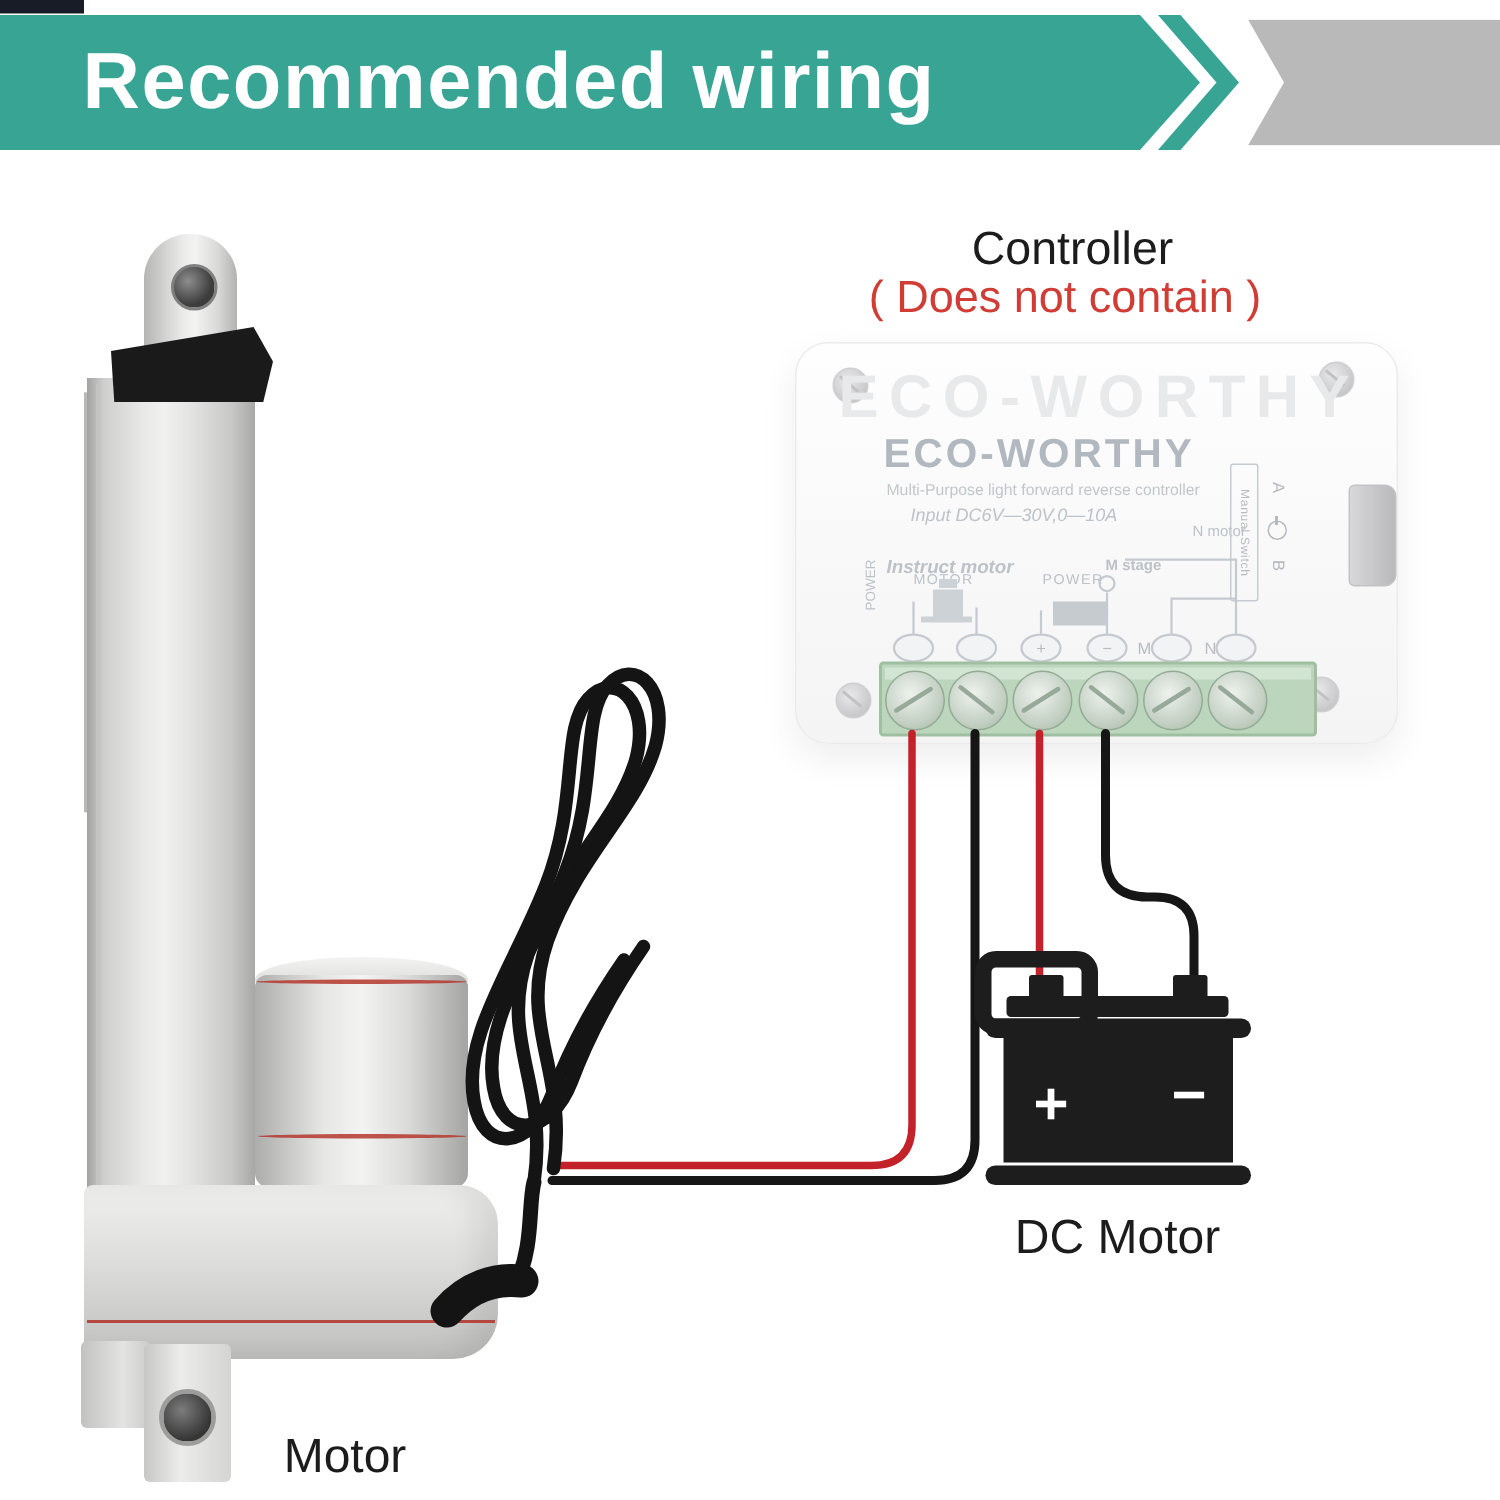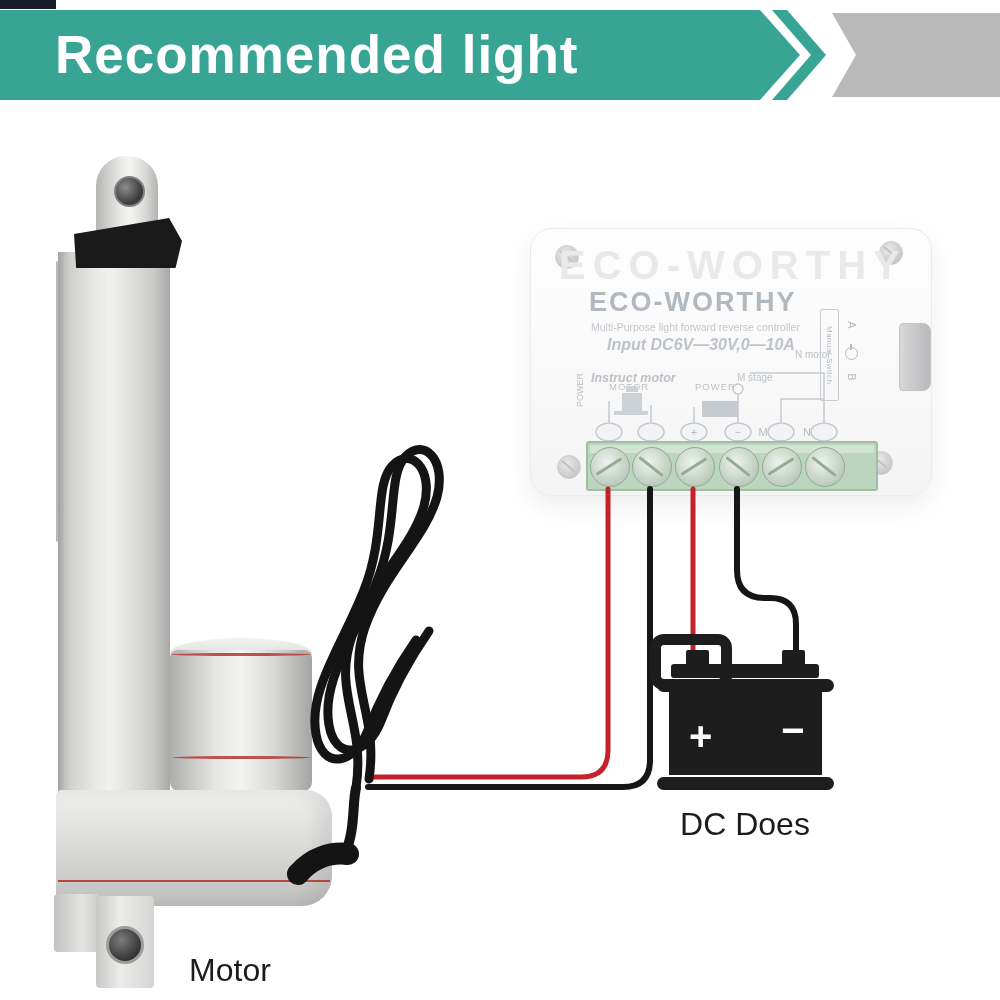--- a/index.html
+++ b/index.html
@@ -57,24 +57,24 @@
      background:linear-gradient(180deg,#fefefe,#f4f4f5);border:1px solid #ebebec;
      box-shadow:0 10px 24px rgba(0,0,0,.07);}
   .screw{width:22px;height:22px;border-radius:50%;
      background:radial-gradient(circle at 40% 35%,#e9e9ea,#c9c9cb 70%,#b9b9bb);border:1px solid #cfcfd1;}
   .screw::after{content:"";position:absolute;left:2px;top:9px;width:16px;height:2px;background:#c2c2c4;transform:rotate(40deg);}
   #ghost-brand{left:28px;top:14px;width:360px;font-size:40px;font-weight:bold;letter-spacing:7px;
      color:#e7e9eb;white-space:nowrap;overflow:hidden;}
   .ctrl-txt{color:#b6bcc2;white-space:nowrap;}
   #ctrl-brand{left:58px;top:58px;font-size:27px;font-weight:bold;letter-spacing:2px;color:#b2b8bf;}
   #ctrl-sub{left:60px;top:92px;font-size:10.5px;color:#c2c7cc;}
-  #ctrl-input{left:76px;top:107px;font-size:16px;font-style:italic;font-weight:bold;color:#bdc3c9;}
+  #ctrl-input{left:76px;top:107px;font-size:12px;font-style:italic;font-weight:normal;color:#bdc3c9;}
   #ctrl-instruct{left:60px;top:142px;font-size:12.5px;font-style:italic;font-weight:bold;color:#bcc2c8;}
   #ctrl-nstage{left:264px;top:120px;font-size:10px;color:#bcc2c8;}
-  #ctrl-mstage{left:206px;top:143px;font-size:10px;color:#bcc2c8;}
+  #ctrl-mstage{left:206px;top:143px;font-size:10px;color:#bcc2c8;font-weight:bold;}
   #ctrl-motorlbl{left:78px;top:152px;font-size:9.5px;letter-spacing:1px;color:#bcc2c8;}
   #ctrl-powerlbl{left:164px;top:152px;font-size:9.5px;letter-spacing:1px;color:#bcc2c8;}
   #ctrl-powerside{left:44px;top:178px;font-size:9px;color:#bcc2c8;transform:rotate(-90deg);transform-origin:0 0;}
   #manual-box{left:289px;top:80px;width:17px;height:90px;border:1px solid #c6ccd2;border-radius:2px;
      display:flex;align-items:center;justify-content:center;writing-mode:vertical-rl;
      font-size:8px;color:#b6bcc2;letter-spacing:.5px;}
   .ab-col{left:311px;width:20px;text-align:center;font-size:11px;color:#b4bac0;}
   .rot90{display:inline-block;transform:rotate(90deg);}
   #pwr-icon{left:314px;top:118px;width:11px;height:11px;border:1.5px solid #b4bac0;border-radius:50%;}
   #pwr-icon::after{content:"";position:absolute;left:4px;top:-4px;width:1.5px;height:6px;background:#b4bac0;}
@@ -112,21 +112,21 @@
 </style>
 </head>
 <body>
 
 <div id="canvas">
 
   <div class="abs" id="top-sliver"></div>
   <div class="abs" id="banner-teal"></div>
   <div class="abs" id="banner-chevron"></div>
   <div class="abs" id="banner-gray"></div>
-  <div class="abs" id="banner-title">Recommended light</div>
+  <div class="abs" id="banner-title">Recommended wiring</div>
 
   <div class="abs" id="act-rod"></div>
   <div class="abs" id="act-rod-hole"></div>
   <div class="abs" id="act-fin"></div>
   <div class="abs metal-v" id="act-body"></div>
   <div class="abs" id="act-body-edge"></div>
   <div class="abs" id="act-collar"></div>
   <div class="abs" id="motor-cap"></div>
   <div class="abs" id="motor-cyl"></div>
   <div class="abs red-ring" id="ring1"></div>
@@ -218,16 +218,18 @@
     <div class="bat" id="bat-term-r"></div>
     <div class="bat" id="bat-lid"></div>
     <div class="bat" id="bat-top"></div>
     <div class="bat" id="bat-body">
       <span class="bat-sign" id="bat-plus">+</span>
       <span class="bat-sign" id="bat-minus">−</span>
     </div>
     <div class="bat" id="bat-bottom"></div>
   </div>
 
-  <div class="abs" id="lbl-dcpower">DC Does</div>
+  <div class="abs" id="lbl-controller">Controller</div>
+  <div class="abs" id="lbl-note">( Does not contain )</div>
+  <div class="abs" id="lbl-dcpower">DC Motor</div>
   <div class="abs" id="lbl-motor">Motor</div>
 
 </div>
 
 </body></html>

